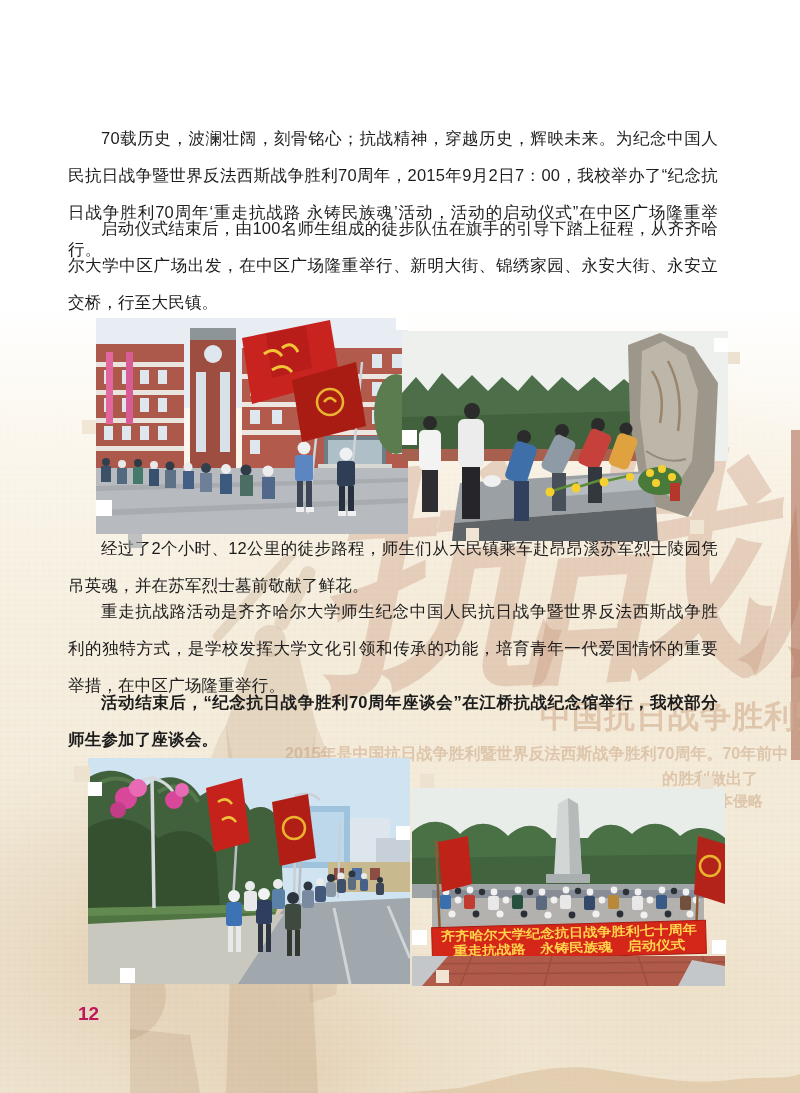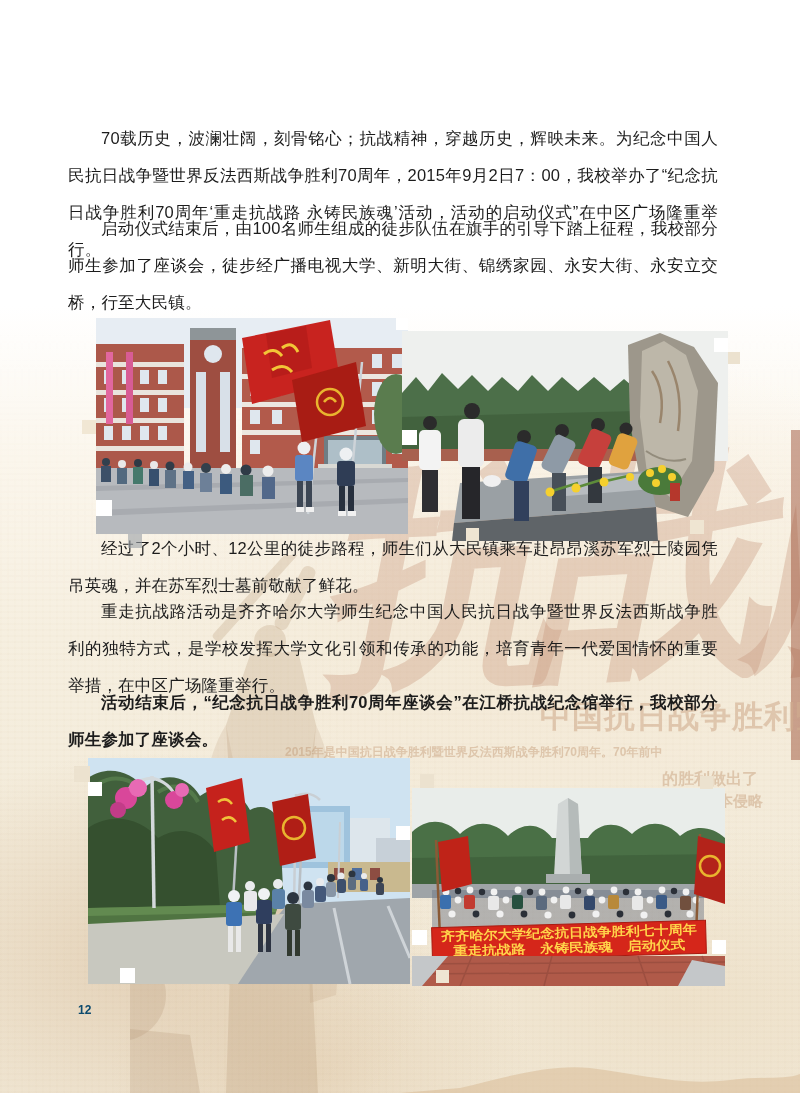--- a/index.html
+++ b/index.html
@@ -27,31 +27,31 @@
     font-family:"DejaVu Serif","Liberation Serif",serif;font-style:italic;font-weight:bold;
     font-size:238px;line-height:300px;letter-spacing:-26px;white-space:nowrap;
     color:rgba(197,146,119,.34);transform:rotate(-3deg);pointer-events:none;}
   .wm-headline{position:absolute;left:540px;top:696px;font-size:31px;font-weight:bold;
     color:rgba(209,173,144,.6);white-space:nowrap;letter-spacing:1px;}
   .wm-line{position:absolute;white-space:nowrap;color:rgba(207,173,142,.6);font-weight:bold;}
   .wm-stroke{position:absolute;right:0;top:430px;width:9px;height:330px;background:rgba(158,84,60,.5);}
   .photo{position:absolute;overflow:hidden;}
   .photo svg{display:block;}
   .mosaic{position:absolute;}
-  .pagenum{position:absolute;left:78px;top:1003px;font-size:12px;font-weight:bold;color:#0c4a6e;}
+  .pagenum{position:absolute;left:78px;top:1003px;font-size:19px;font-weight:bold;color:#be185d;}
 </style>
 </head>
 <body>
 
 <div class="grain"></div>
 
 <div class="wm-calligraphy">抗战胜利</div>
 <div class="wm-stroke"></div>
 <div class="wm-headline">中国抗日战争胜利暨</div>
-<div class="wm-line" style="left:285px;top:744px;font-size:12px;text-align:center;">2015年是中国抗日战争胜利暨世界反法西斯战争胜利70周年。70年前中</div>
+<div class="wm-line" style="left:285px;top:744px;font-size:16px;text-align:center;">2015年是中国抗日战争胜利暨世界反法西斯战争胜利70周年。70年前中</div>
 <div class="wm-line" style="left:662px;top:769px;font-size:16px;">的胜利做出了</div>
 <div class="wm-line" style="left:688px;top:792px;font-size:15px;">抗日本侵略</div>
 
 <svg style="position:absolute;left:130px;top:555px;" width="340" height="538" viewBox="0 0 340 538">
   <g fill="rgba(181,150,116,0.26)">
     <rect x="158" y="8" width="14" height="70" rx="6" transform="rotate(28 165 43)"></rect>
     <rect x="120" y="-20" width="10" height="120" rx="4" transform="rotate(42 125 40)"></rect>
     <circle cx="140" cy="86" r="16"></circle>
     <path d="M120 100 L168 96 L186 170 L176 300 L188 538 L96 538 L104 300 L96 170 Z"></path>
     <path d="M96 170 C70 210 60 300 70 420 L100 430 L108 230 Z" fill="rgba(181,150,116,0.18)"></path>
@@ -61,21 +61,21 @@
     <circle cx="-10" cy="440" r="46"></circle>
     <path d="M-40 470 L60 480 L70 538 L-40 538 Z"></path>
   </g>
 </svg>
 
 <svg style="position:absolute;left:400px;top:1040px;" width="400" height="53" viewBox="0 0 400 53">
   <path d="M0 53 L60 48 C110 36 150 24 190 28 C240 34 280 46 330 40 C360 36 385 40 400 34 L400 53 Z" fill="rgba(216,187,152,0.55)"></path>
 </svg>
 
 <p class="para" style="top:120px;">70载历史，波澜壮阔，刻骨铭心；抗战精神，穿越历史，辉映未来。为纪念中国人民抗日战争暨世界反法西斯战争胜利70周年，2015年9月2日7：00，我校举办了“纪念抗日战争胜利70周年‘重走抗战路 永铸民族魂’活动，活动的启动仪式”在中区广场隆重举行。</p>
-<p class="para" style="top:210px;">启动仪式结束后，由100名师生组成的徒步队伍在旗手的引导下踏上征程，我校部分师生参加了座谈会，徒步经广播电视大学、新明大街、锦绣家园、永安大街、永安立交桥，行至大民镇。</p>
+<p class="para" style="top:210px;">启动仪式结束后，由100名师生组成的徒步队伍在旗手的引导下踏上征程，从齐齐哈尔大学中区广场出发，在中区广场隆重举行、新明大街、锦绣家园、永安大街、永安立交桥，行至大民镇。</p>
 <p class="para" style="top:530px;">经过了2个小时、12公里的徒步路程，师生们从大民镇乘车赴昂昂溪苏军烈士陵园凭吊英魂，并在苏军烈士墓前敬献了鲜花。</p>
 <p class="para" style="top:593px;">重走抗战路活动是齐齐哈尔大学师生纪念中国人民抗日战争暨世界反法西斯战争胜利的独特方式，是学校发挥大学文化引领和传承的功能，培育青年一代爱国情怀的重要举措，在中区广场隆重举行。</p>
 <p class="para" style="top:684px;font-weight:bold;">活动结束后，“纪念抗日战争胜利70周年座谈会”在江桥抗战纪念馆举行，我校部分师生参加了座谈会。</p>
 
 <div class="photo" style="left:96px;top:318px;width:312px;height:216px;">
 <svg width="312" height="216" viewBox="0 0 312 216">
   <rect x="0" y="0" width="312" height="90" fill="#e7edf3"></rect>
   <g>
     <rect x="0" y="26" width="88" height="124" fill="#ac584a"></rect>
     <rect x="0" y="44" width="88" height="5" fill="#e9e4dd"></rect>

